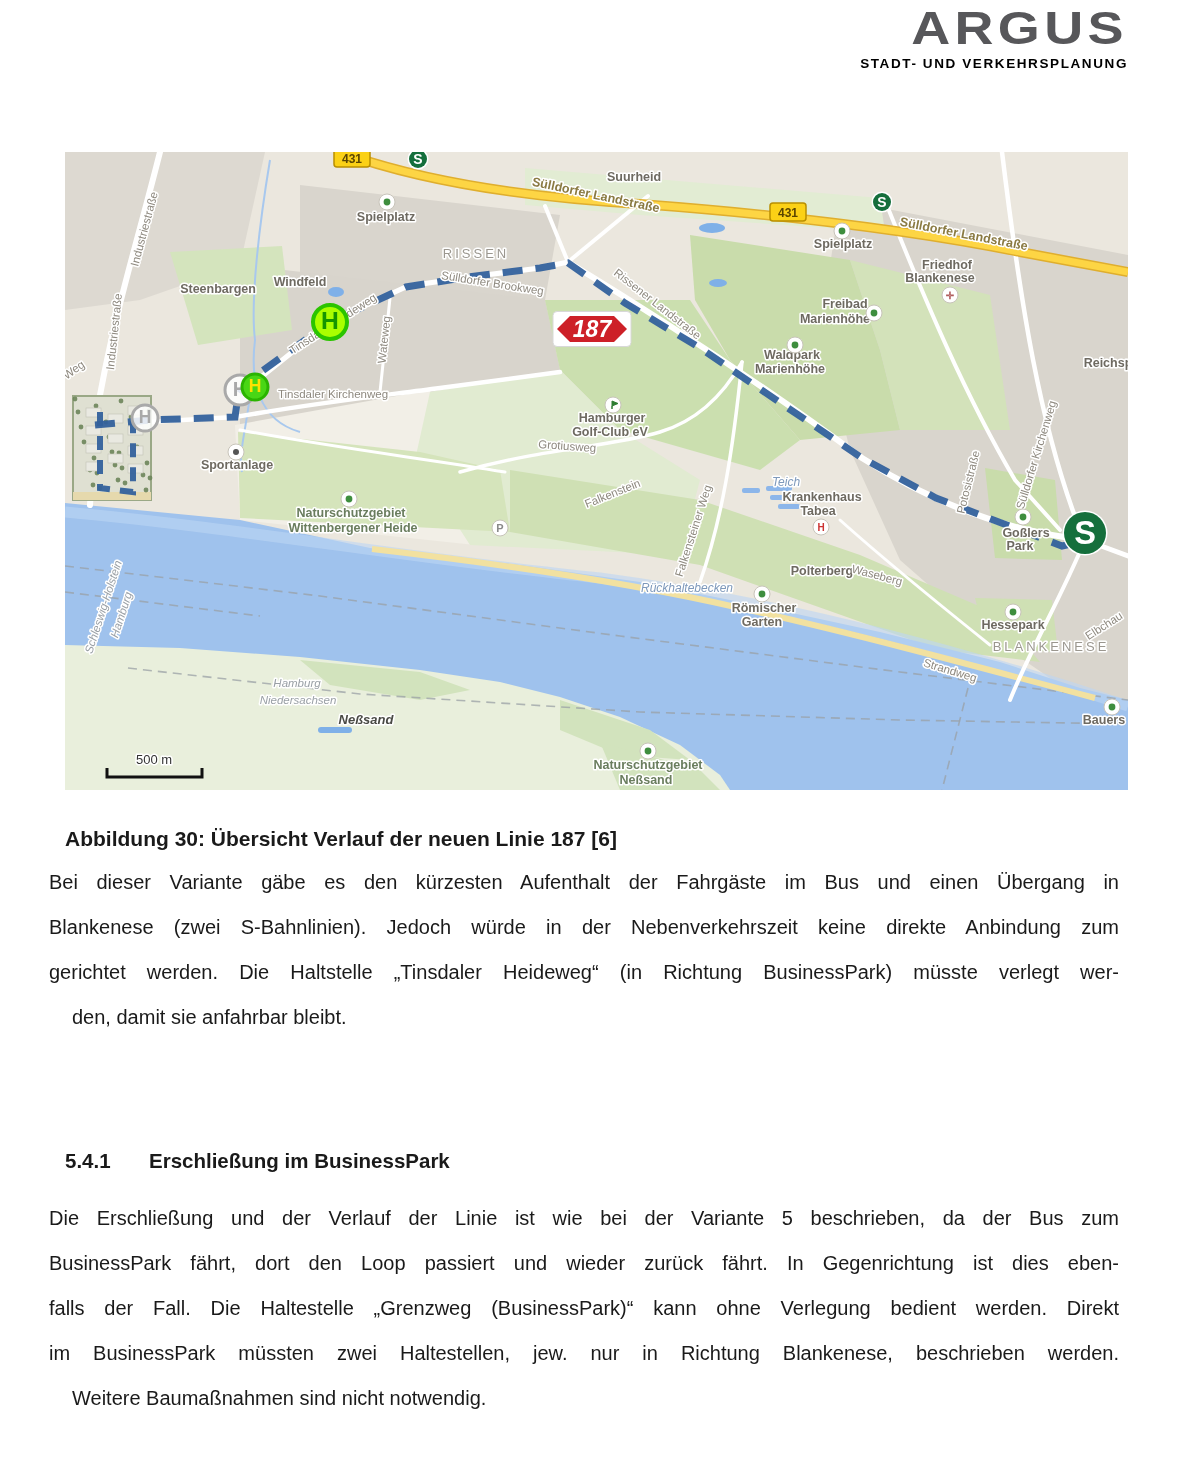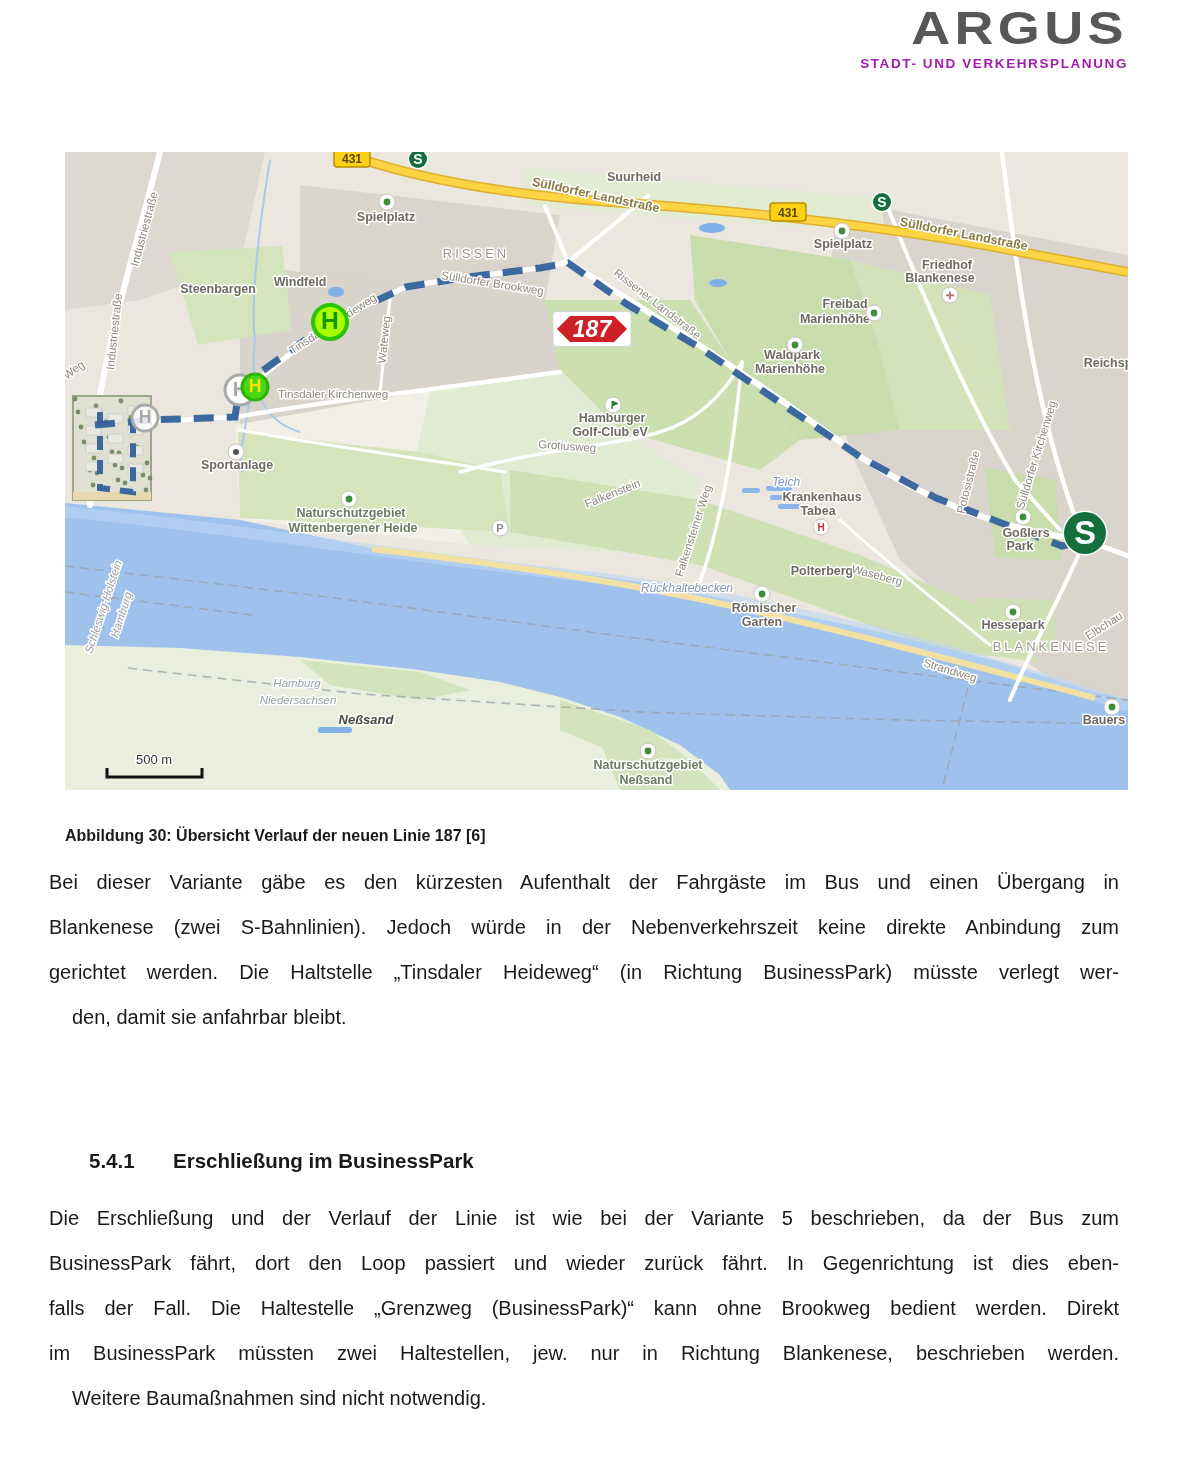--- a/index.html
+++ b/index.html
@@ -4,47 +4,47 @@
 <style>
   html,body{margin:0;padding:0;background:#ffffff;}
   .page{position:relative;width:1200px;height:1471px;background:#ffffff;overflow:hidden;
         font-family:"Liberation Sans",sans-serif;color:#1a1a1a;border-radius:21px;}
 
   
   .logo{position:absolute;top:6px;right:72px;text-align:left;}
   .logo-title{font-family:"Liberation Sans",sans-serif;font-weight:800;font-size:50px;
               line-height:48px;color:#57575a;letter-spacing:4px;transform:scale(1.08,.92);
               transform-origin:right top;text-align:right;}
-  .logo-sub{font-weight:700;font-size:13.5px;color:#a21caf;letter-spacing:1.6px;
+  .logo-sub{font-weight:700;font-size:13.5px;color:#000000;letter-spacing:1.6px;
             margin-top:2px;text-align:right;white-space:nowrap;}
 
   
   .mapwrap{position:absolute;left:65px;top:152px;width:1063px;height:638px;overflow:hidden;}
   svg text{font-family:"Liberation Sans",sans-serif;}
   .ml{paint-order:stroke;stroke:#ffffff;stroke-width:3px;stroke-linejoin:round;}
   .lab-place{font-size:12.5px;font-weight:bold;fill:#6e6a61;}
   .lab-road{font-size:11.5px;fill:#8e897f;}
   .lab-roady{font-size:12.5px;font-weight:bold;fill:#8a7a42;}
   .lab-district{font-size:13px;fill:#9b978f;letter-spacing:3px;}
   .lab-water{font-size:12px;font-style:italic;fill:#7e99bb;}
   .lab-border{font-size:11.5px;font-style:italic;fill:#9aa0a6;}
   .lab-park{font-size:12.5px;font-weight:bold;fill:#6a7d5e;}
   .lab-island{font-size:13px;font-weight:bold;font-style:italic;fill:#4a4a45;}
   .bord{fill:none;stroke:#9aa0a6;stroke-width:1.6;stroke-dasharray:9 6;opacity:.75;}
   .route{fill:none;stroke-linecap:butt;}
 
   
-  .caption{position:absolute;left:65px;top:827px;width:1070px;font-size:16px;font-weight:bold;}
+  .caption{position:absolute;left:65px;top:827px;width:1070px;font-size:21px;font-weight:bold;}
   .para{position:absolute;left:49px;width:1070px;font-size:20px;}
   .para .jline{text-align:justify;text-align-last:justify;line-height:45px;white-space:normal;}
   .para .jlast{text-align-last:left;margin-left:23px;}
   #para1{top:860px;}
   #para2{top:1196px;}
   .heading{position:absolute;left:65px;top:1149px;width:1070px;font-size:20.5px;font-weight:bold;}
-  .heading .num{display:inline-block;min-width:84px;margin-left:24px;}
+  .heading .num{display:inline-block;min-width:84px;}
 </style>
 </head>
 <body>
 
 <div class="page">
 
   <div class="logo">
     <div class="logo-title">ARGUS</div>
     <div class="logo-sub">STADT- UND VERKEHRSPLANUNG</div>
   </div>
@@ -272,18 +272,18 @@
       <div class="jline jlast">den, damit sie anfahrbar bleibt.</div>
     </div>
 
   <div class="heading">
     <span class="num">5.4.1</span><span>Erschließung im BusinessPark</span>
   </div>
 
   <div class="para" id="para2">
       <div class="jline">Die Erschließung und der Verlauf der Linie ist wie bei der Variante 5 beschrieben, da der Bus zum</div>
       <div class="jline">BusinessPark fährt, dort den Loop passiert und wieder zurück fährt. In Gegenrichtung ist dies eben-</div>
-      <div class="jline">falls der Fall. Die Haltestelle „Grenzweg (BusinessPark)“ kann ohne Brookweg bedient werden. Direkt</div>
+      <div class="jline">falls der Fall. Die Haltestelle „Grenzweg (BusinessPark)“ kann ohne Verlegung bedient werden. Direkt</div>
       <div class="jline">im BusinessPark müssten zwei Haltestellen, jew. nur in Richtung Blankenese, beschrieben werden.</div>
       <div class="jline jlast">Weitere Baumaßnahmen sind nicht notwendig.</div>
     </div>
 
 </div>
 
 </body></html>

